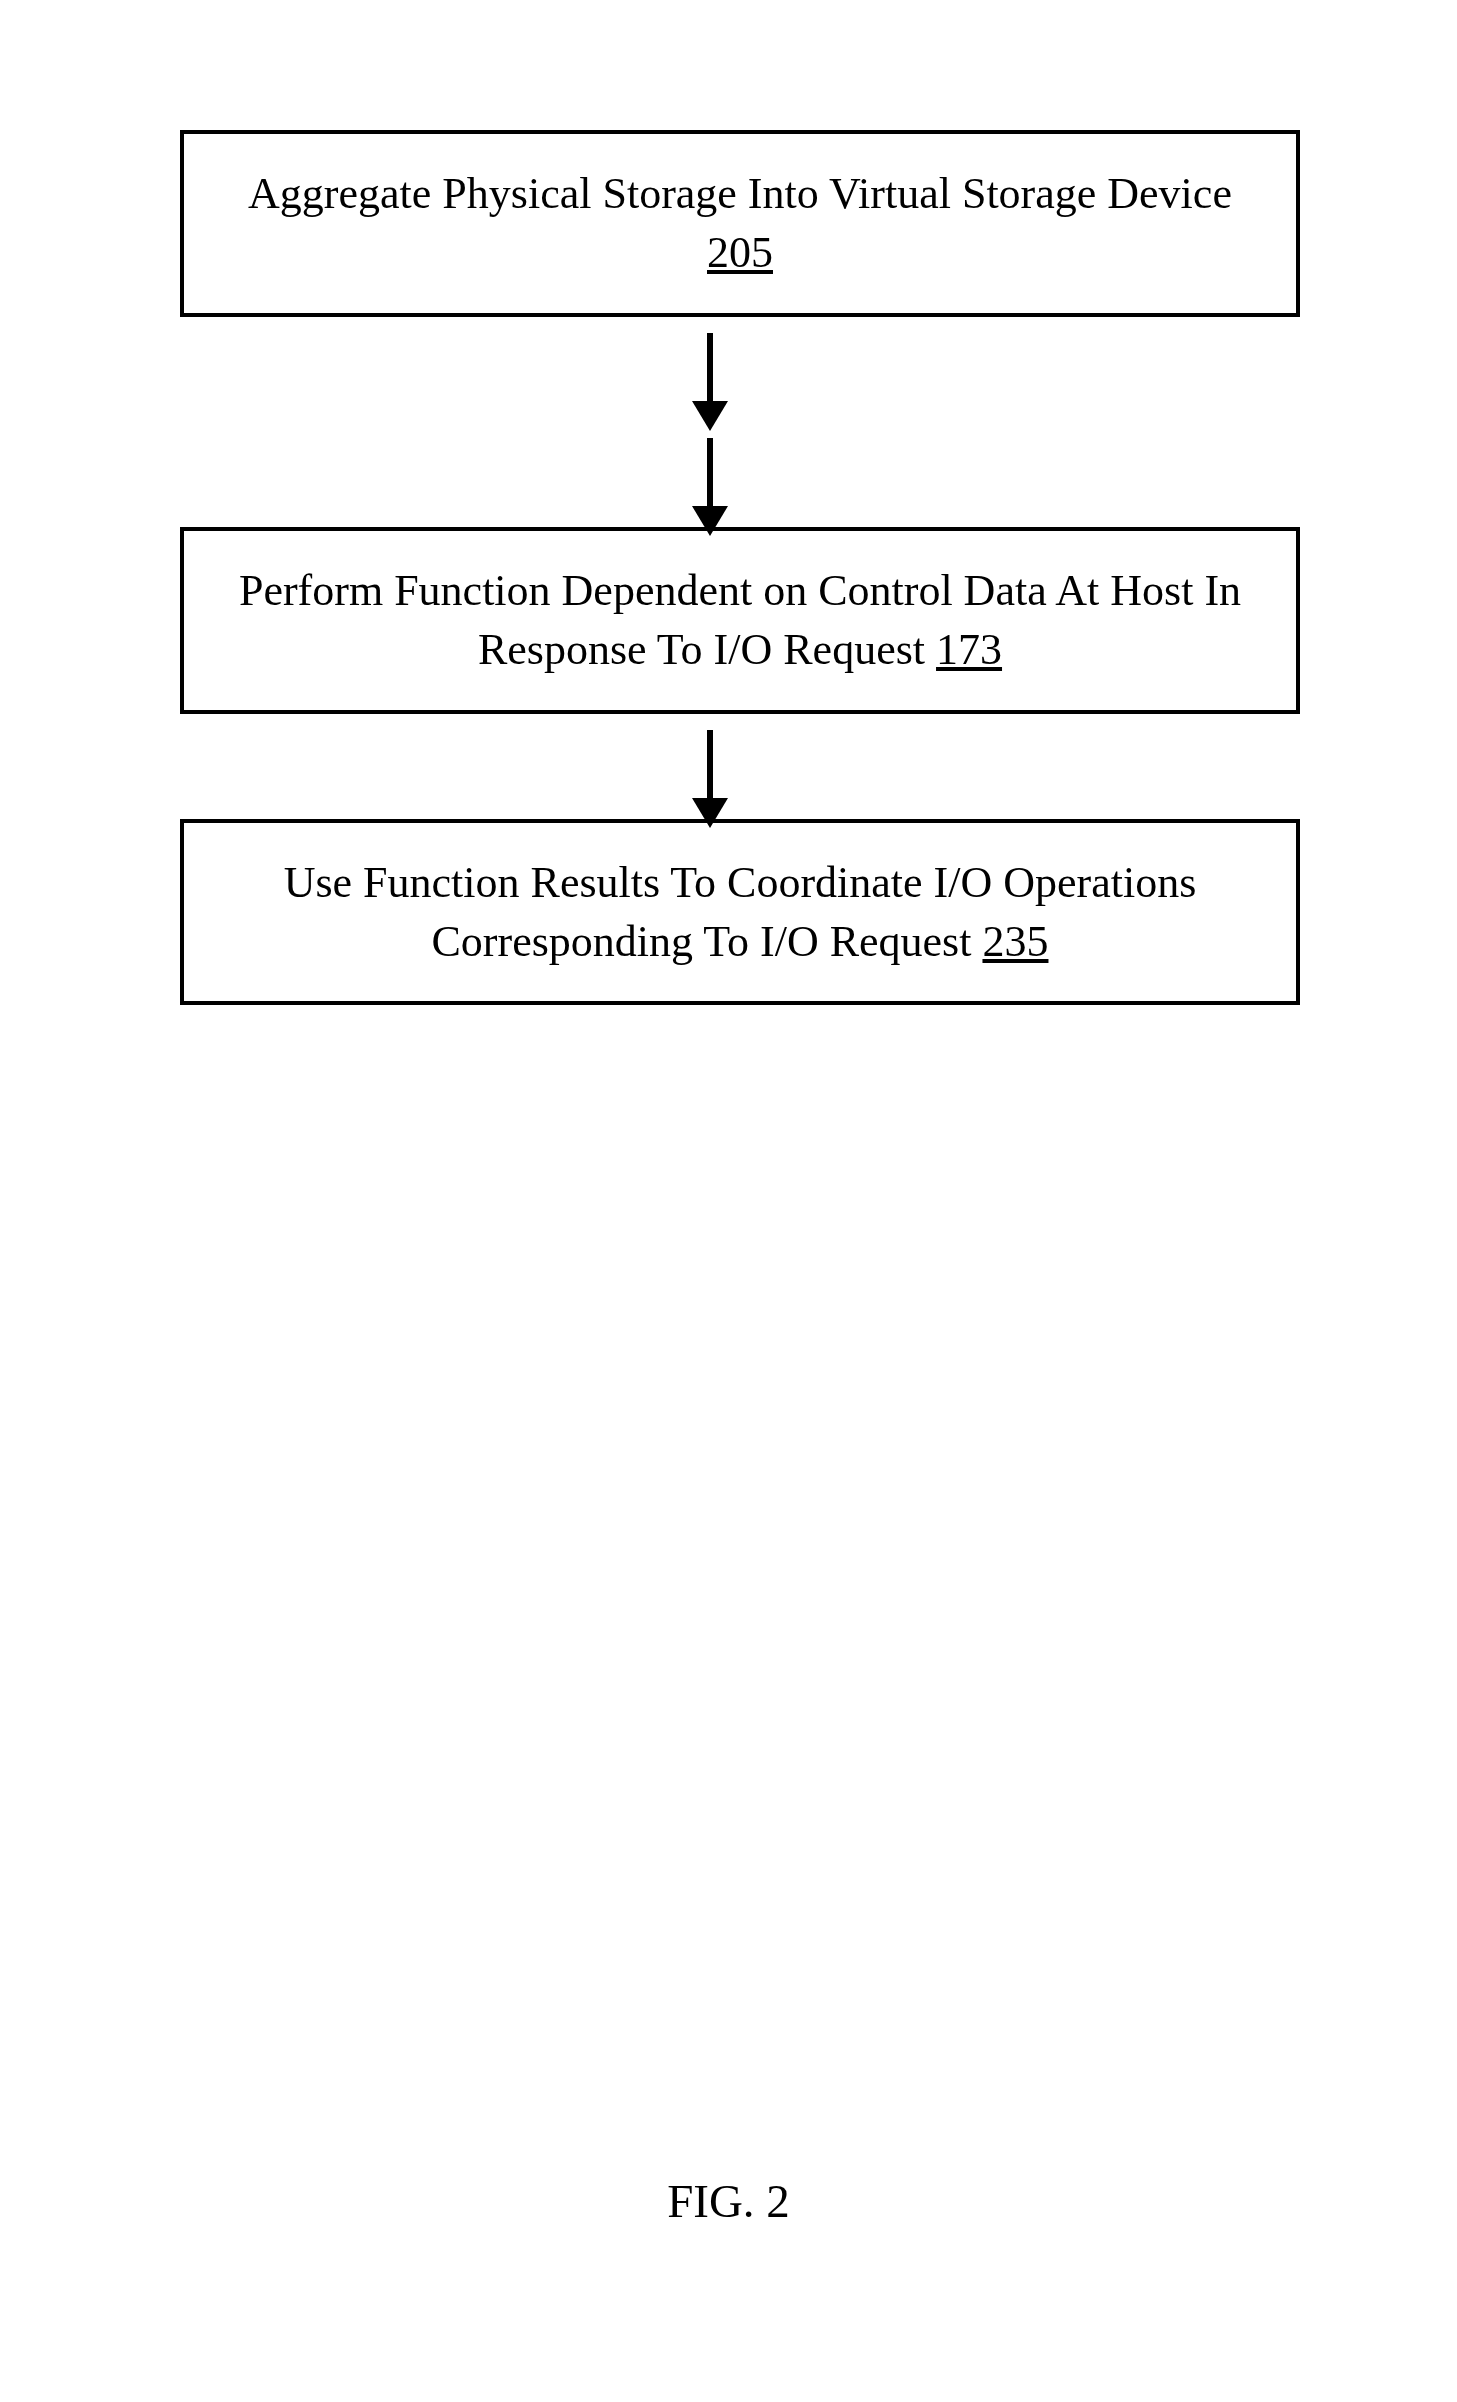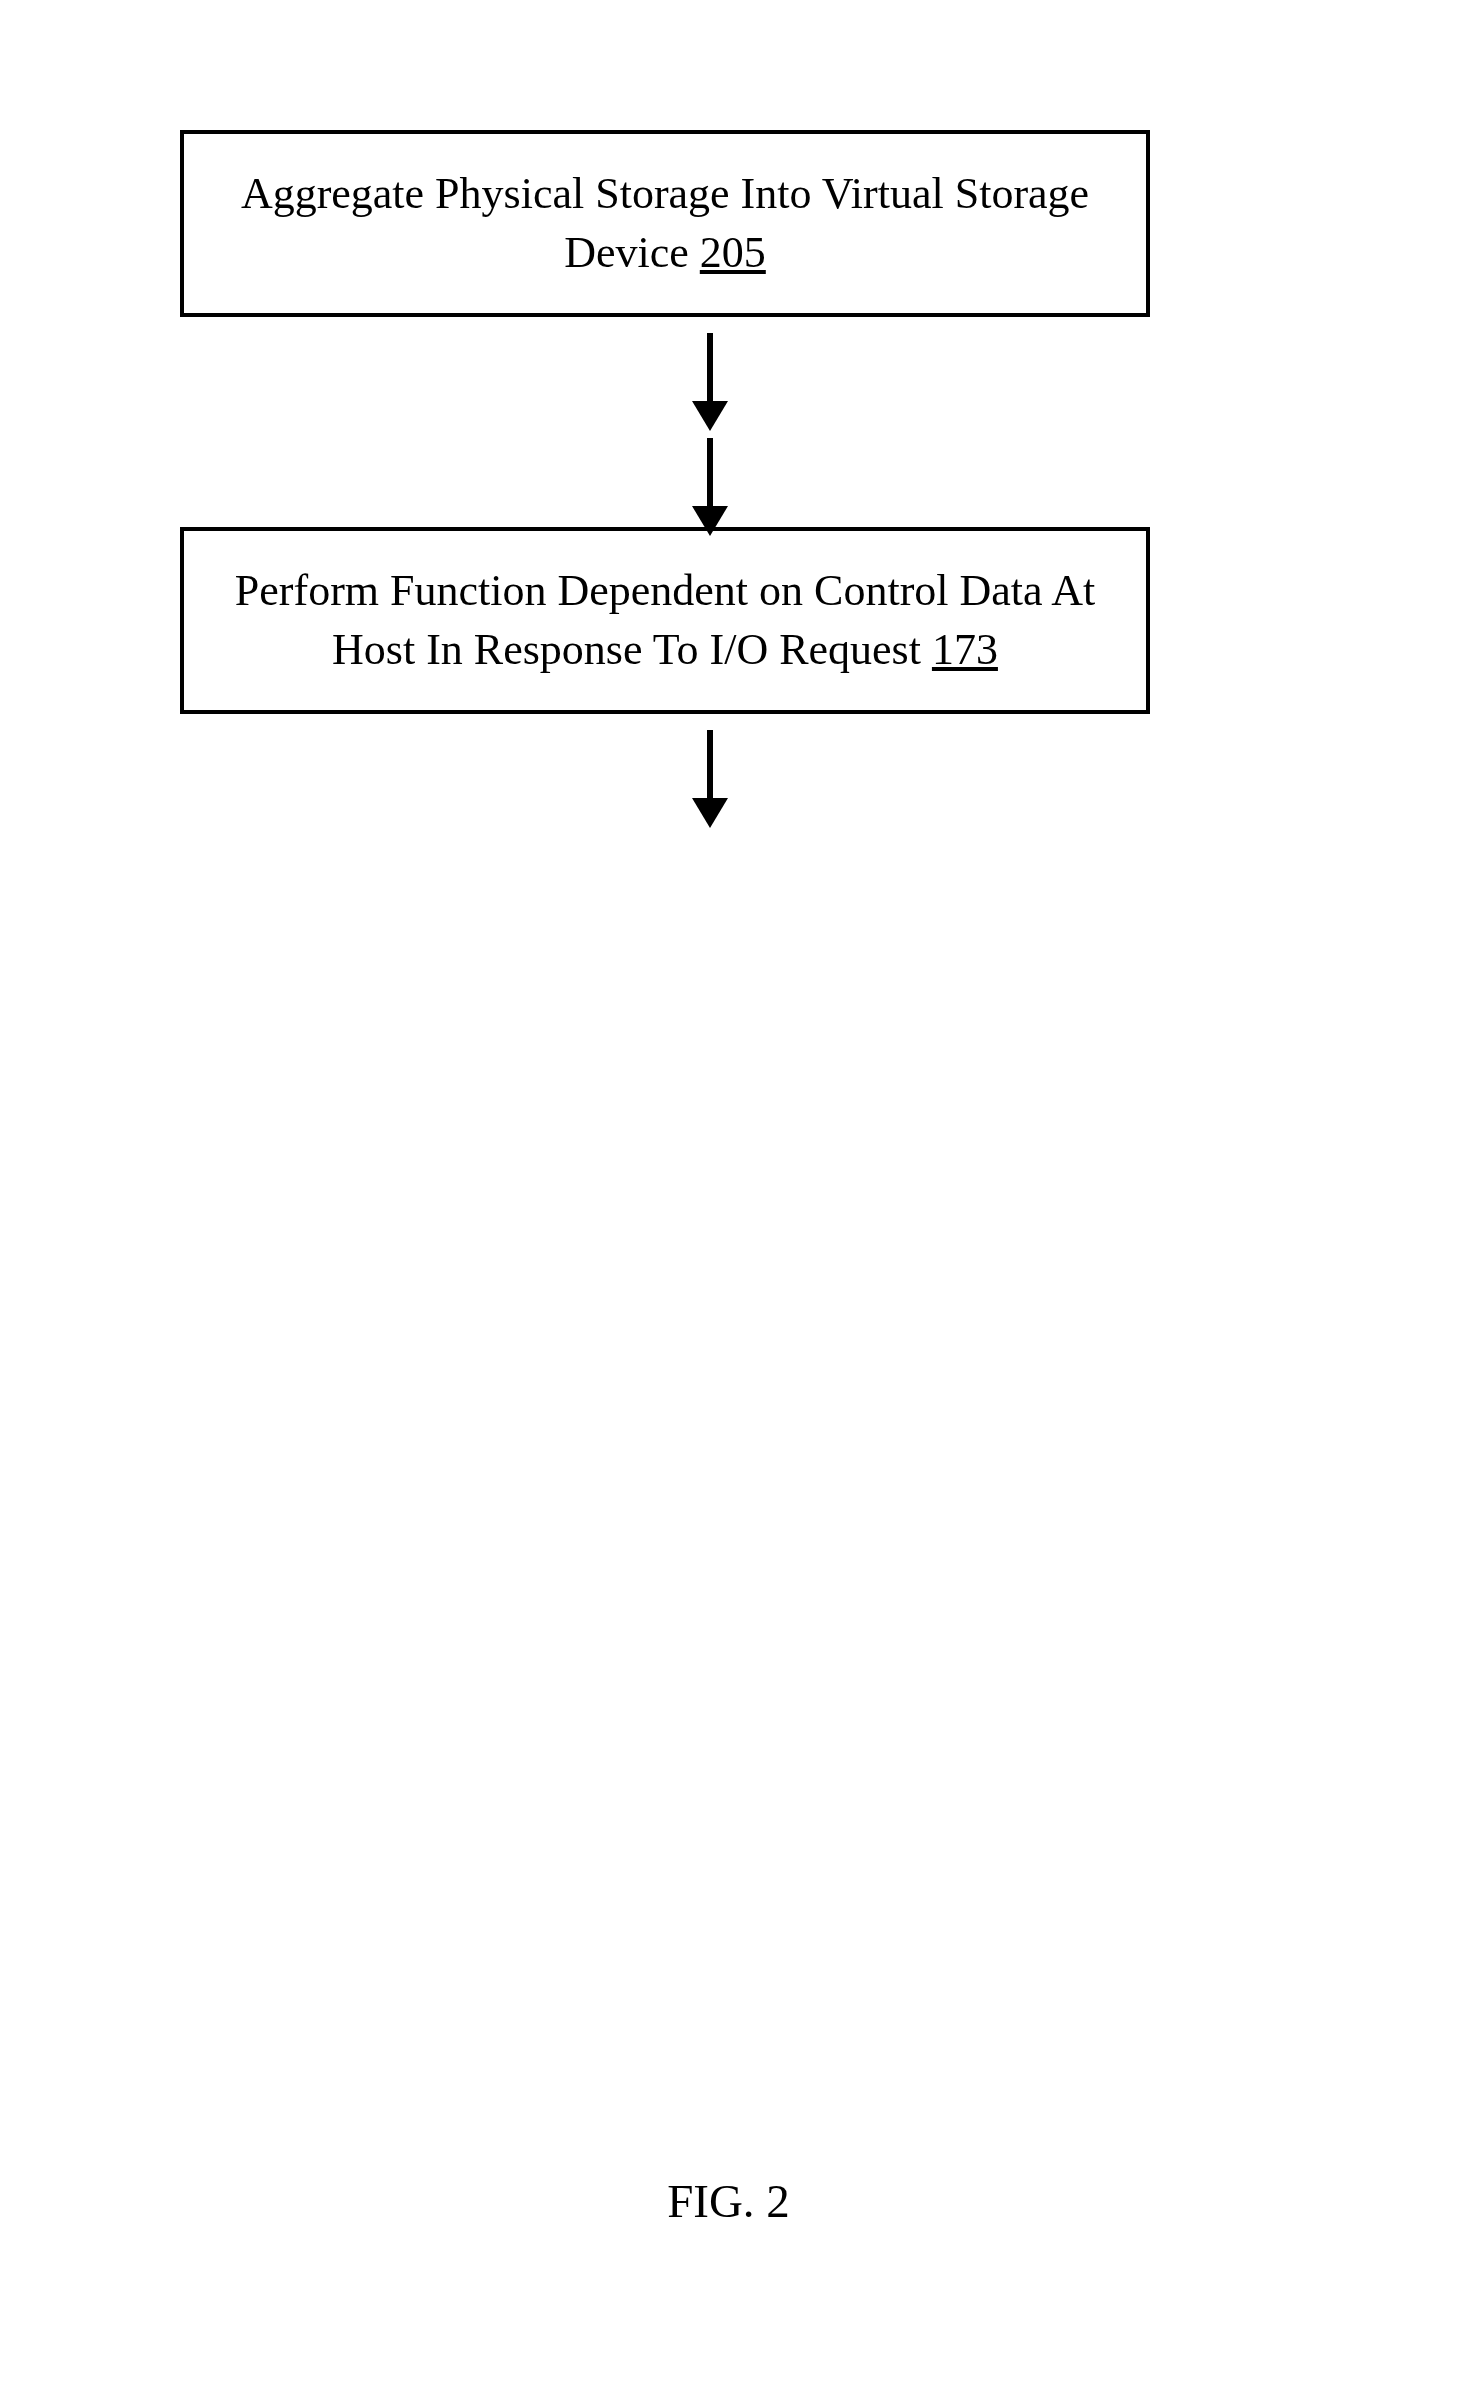--- a/index.html
+++ b/index.html
@@ -15,21 +15,21 @@
       position: relative;
     }
     .flowchart {
       position: absolute;
       left: 180px;
       top: 130px;
       width: 1060px;
     }
     .box {
       border: 4px solid black;
-      width: 970px;
+      width: 1120px;
       padding: 30px 40px;
       text-align: center;
       font-size: 44px;
       line-height: 1.35;
       background: white;
     }
     .box-text {
       display: inline;
     }
     .ref-num {
@@ -89,16 +89,19 @@
   </div>
 
   <div class="box">
     <span class="box-text">Perform Function Dependent on Control Data At Host In Response To I/O Request </span><span class="ref-num">173</span>
   </div>
 
   <div class="arrow-container">
     <div class="arrow"></div>
   </div>
 
+  <div class="box">
+    <span class="box-text">Use Function Results To Coordinate I/O Operations Corresponding To I/O Request </span><span class="ref-num">235</span>
+  </div>
 
 </div>
 
 <div class="figure-label">FIG. 2</div>
 
 </body></html>

